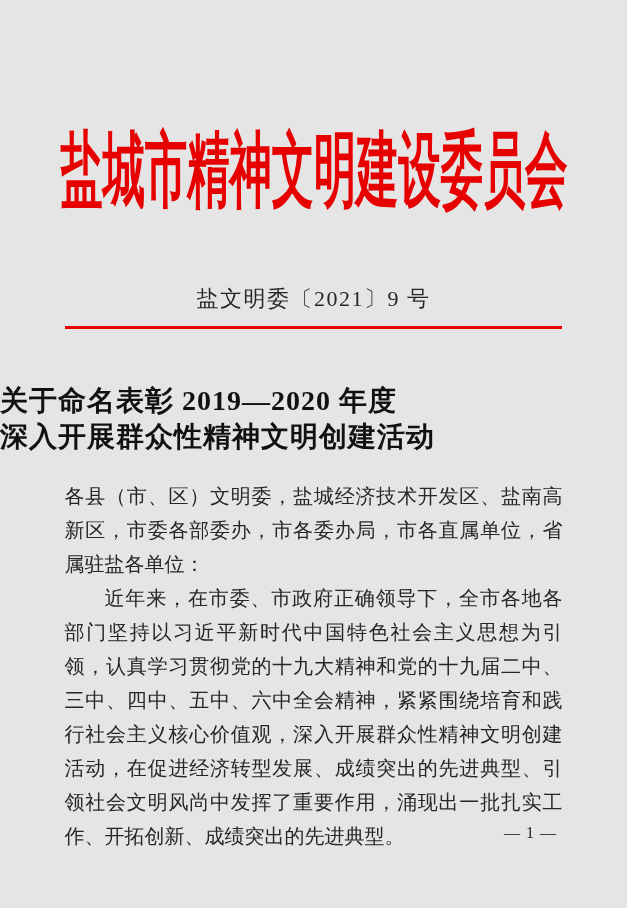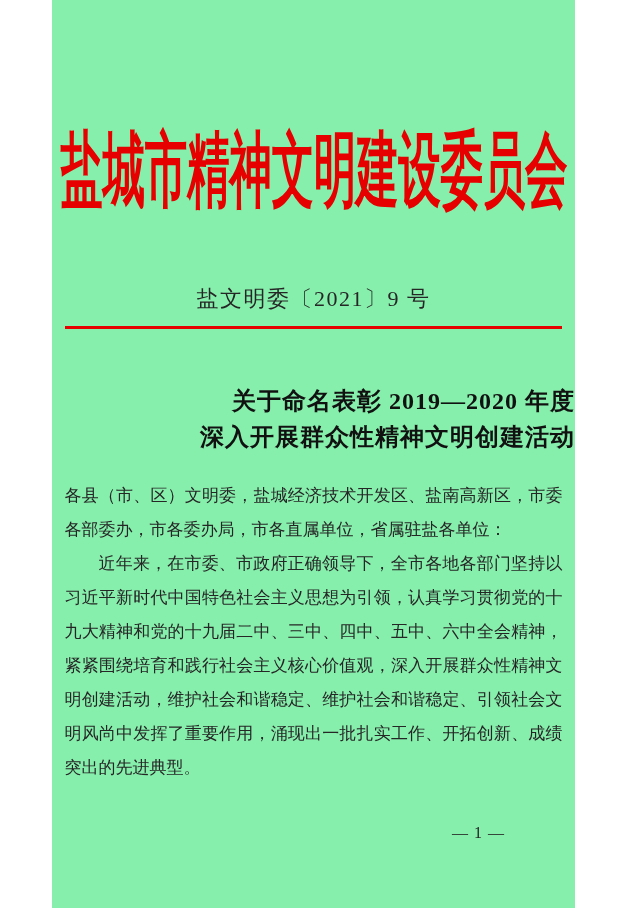--- a/index.html
+++ b/index.html
@@ -9,23 +9,23 @@
   }
   html,body{
     margin:0; padding:0;
     background:#ffffff;
   }
   body{
     font-family:"Liberation Serif","DejaVu Serif",serif;
   }
   .page{
     position:relative;
-    width:523px; height:908px;
+    width:627px; height:908px;
     margin:0 auto;
-    background:#86efac;
+    background:#e5e5e5;
     overflow:hidden;
   }
   
   .banner-wrap{
     padding-top:148px;
     height:52px;
     text-align:center;
   }
   .banner-text{
     display:inline-block;
@@ -49,32 +49,32 @@
   
   .red-line{
     width:497px;
     height:3px;
     margin:16px auto 0 auto;
     background:var(--red);
   }
   
   .doc-title{
     margin:54px auto 0 auto;
-    text-align:right;
-    font-size:24px;
+    text-align:left;
+    font-size:28px;
     font-weight:bold;
     line-height:36px;
     letter-spacing:1px;
     color:var(--title-ink);
   }
   
   .body-block{
     width:498px;
     margin:24px auto 0 auto;
-    font-size:17px;
+    font-size:20px;
     line-height:34px;
     color:var(--ink);
     text-align:justify;
   }
   .body-block p{
     margin:0;
   }
   .body-block p.indent{
     text-indent:2em;
   }
@@ -101,18 +101,18 @@
 
   <div class="red-line"></div>
 
   <div class="doc-title">
     <span>关于命名表彰 2019—2020 年度</span><br>
     <span>深入开展群众性精神文明创建活动</span>
   </div>
 
   <div class="body-block">
     <p>各县（市、区）文明委，盐城经济技术开发区、盐南高新区，市委各部委办，市各委办局，市各直属单位，省属驻盐各单位：</p>
-    <p class="indent">近年来，在市委、市政府正确领导下，全市各地各部门坚持以习近平新时代中国特色社会主义思想为引领，认真学习贯彻党的十九大精神和党的十九届二中、三中、四中、五中、六中全会精神，紧紧围绕培育和践行社会主义核心价值观，深入开展群众性精神文明创建活动，维护社会和谐稳定、维护社会和谐稳定、引领社会文明风尚中发挥了重要作用，涌现出一批扎实工作、开拓创新、成绩突出的先进典型。</p>
+    <p class="indent">近年来，在市委、市政府正确领导下，全市各地各部门坚持以习近平新时代中国特色社会主义思想为引领，认真学习贯彻党的十九大精神和党的十九届二中、三中、四中、五中、六中全会精神，紧紧围绕培育和践行社会主义核心价值观，深入开展群众性精神文明创建活动，在促进经济转型发展、成绩突出的先进典型、引领社会文明风尚中发挥了重要作用，涌现出一批扎实工作、开拓创新、成绩突出的先进典型。</p>
   </div>
 
   <div class="page-number">— 1 —</div>
 
 </div>
 
 </body></html>

